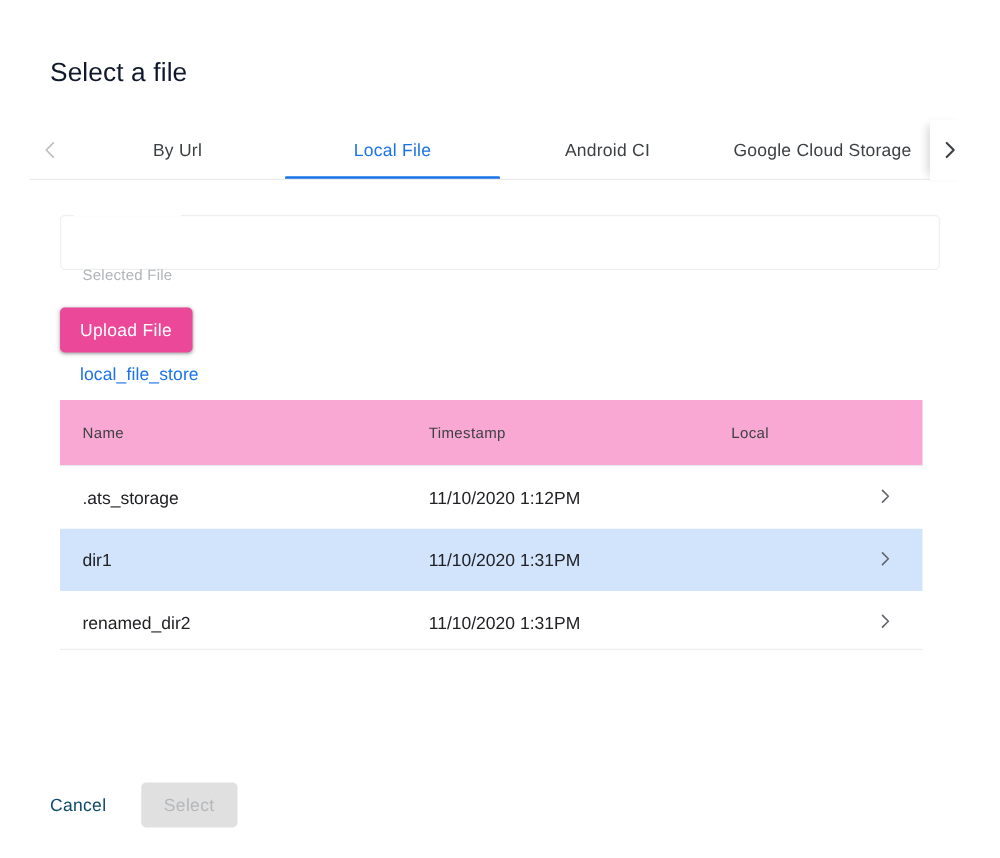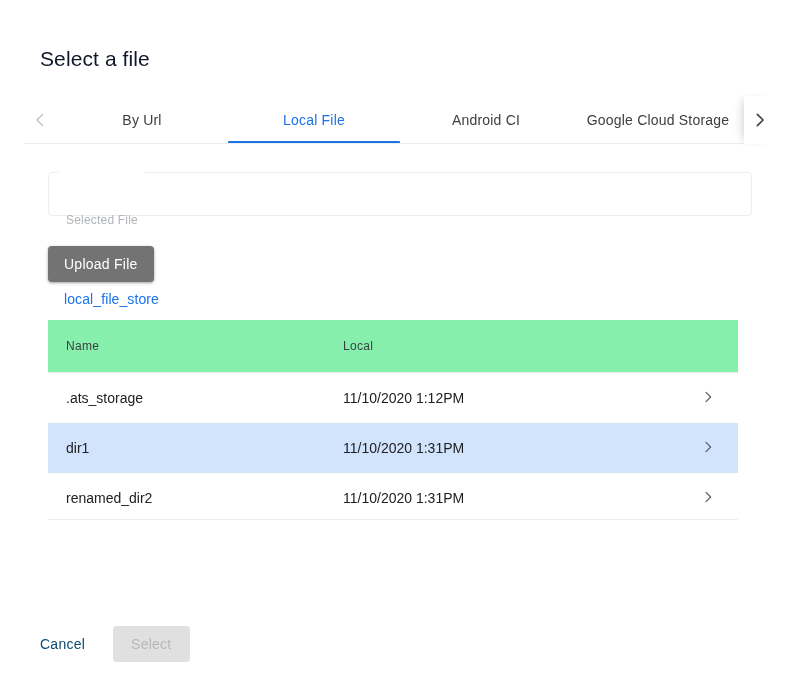--- a/index.html
+++ b/index.html
@@ -192,21 +192,21 @@
   .file-table {
     position: absolute;
     left: 48px;
     top: 320px;
     width: 690px;
   }
   .table-head {
     display: flex;
     align-items: center;
     height: 52px;
-    background: #86efac;
+    background: #f9a8d4;
     border-bottom: 1px solid #e8eaed;
   }
   .table-head .cell {
     font-size: 12px;
     color: #3c4043;
     letter-spacing: 0.3px;
   }
   .table-row {
     display: flex;
     align-items: center;
@@ -321,30 +321,31 @@
   </div>
   <div class="tab-bar-divider"></div>
 
   <div class="field-wrap">
     <div class="field-box"></div>
     <div class="field-notch"></div>
     <div class="field-label">Selected File</div>
     <input class="field-input" type="text" value="" placeholder="" style="">
   </div>
 
-  <button class="upload-btn" style="background: #737373;">Upload File</button>
+  <button class="upload-btn" style="background: #ec4899;">Upload File</button>
 
   <div class="breadcrumb">
     <span>local_file_store</span>
   </div>
 
   <div class="file-table">
 
     <div class="table-head">
       <div class="cell cell-name">Name</div>
+      <div class="cell cell-time">Timestamp</div>
       <div class="cell cell-size">Local</div>
       <div class="cell cell-chev"></div>
     </div>
 
     <div class="table-row">
       <div class="cell-name">.ats_storage</div>
       <div class="cell-time">11/10/2020 1:12PM</div>
       <div class="cell-size"></div>
       <div class="cell-chev">
         <span>

